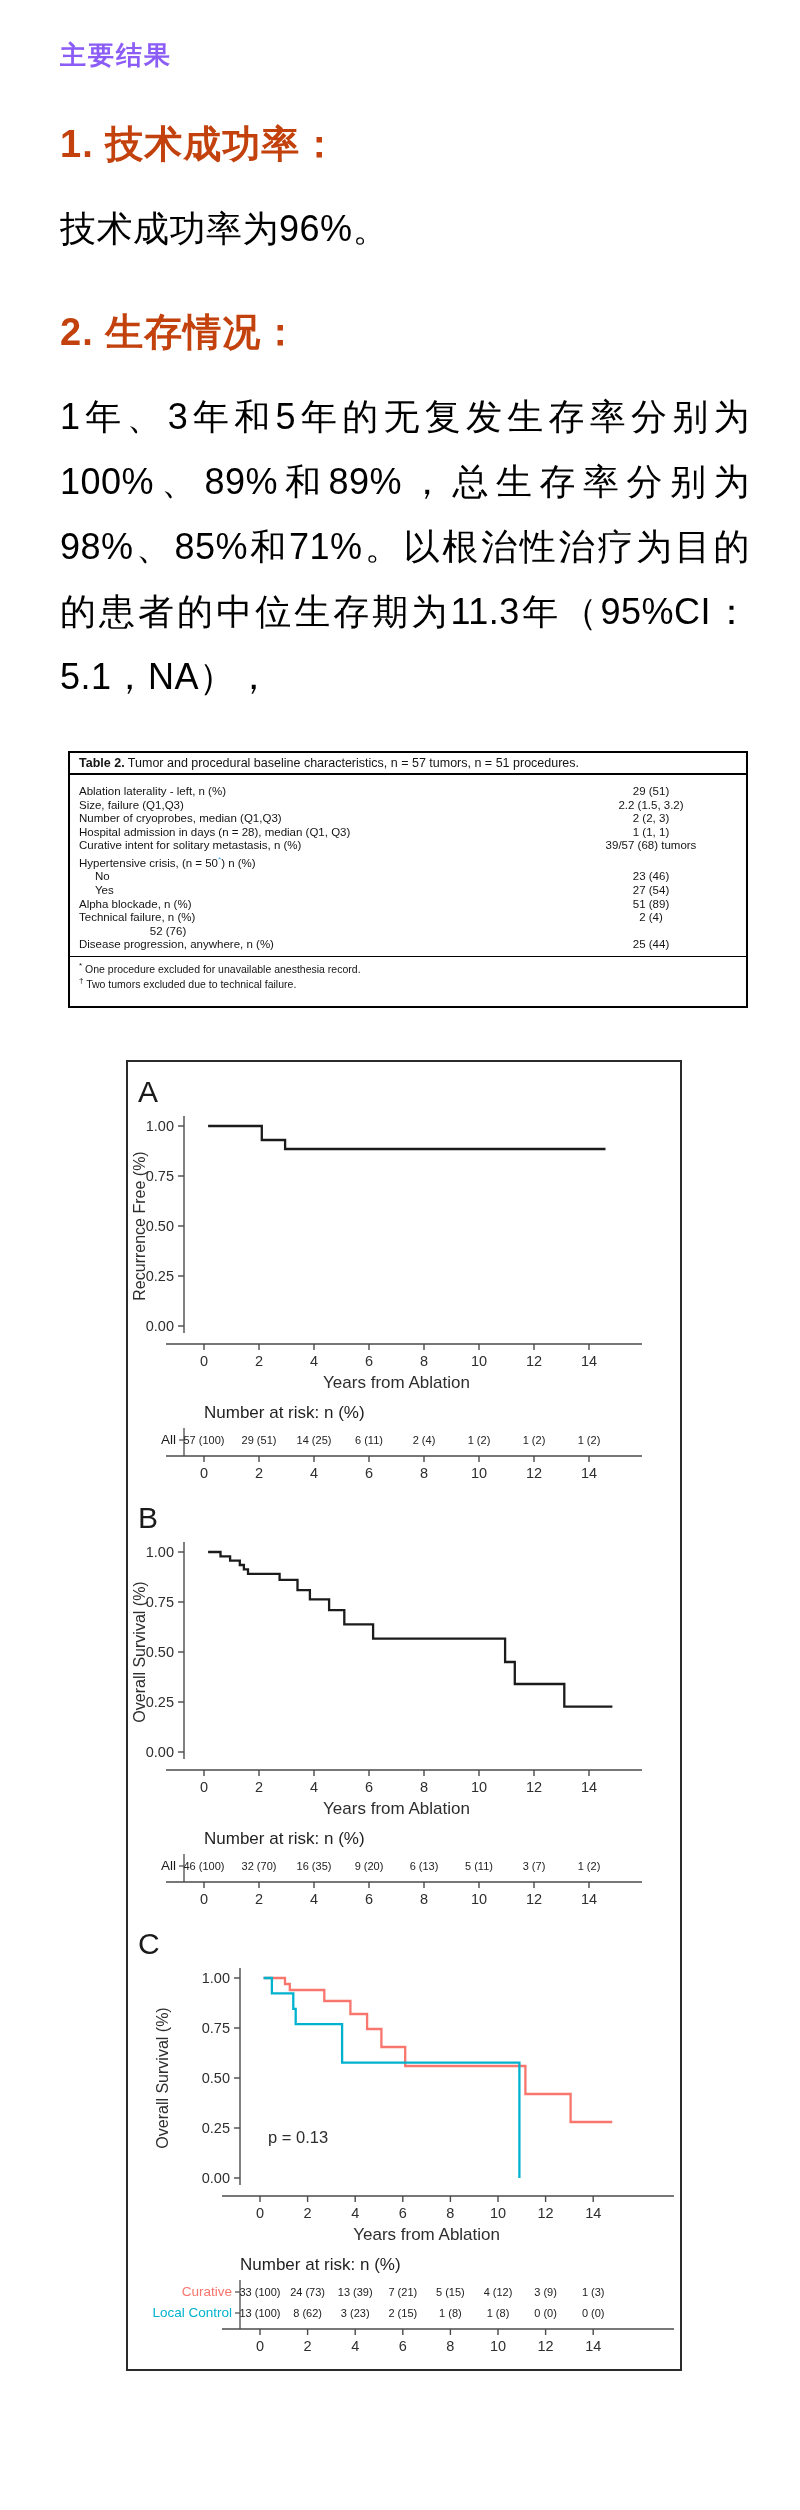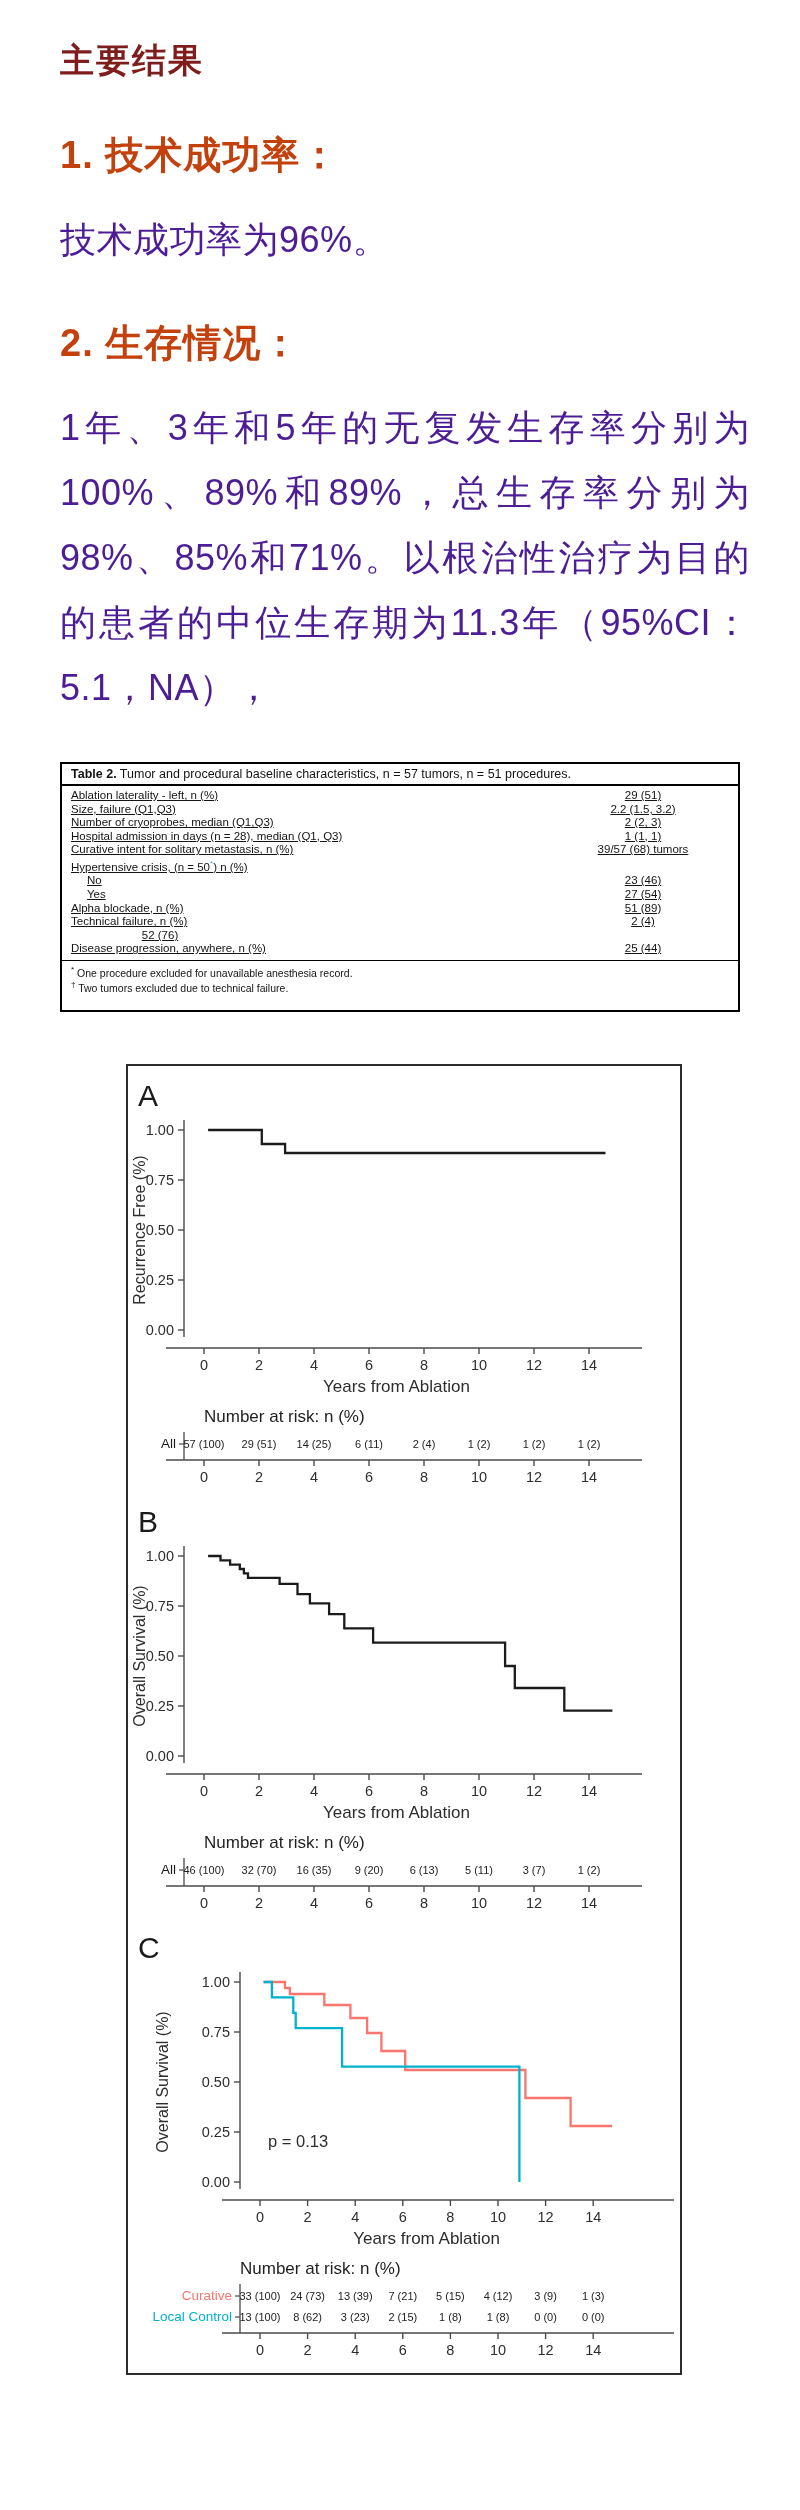--- a/index.html
+++ b/index.html
@@ -1,26 +1,26 @@
 <!DOCTYPE html>
 <html><head>
 <meta charset="utf-8">
 <style>
   html,body{margin:0;padding:0;background:#ffffff;}
   body{width:800px;font-family:"Liberation Sans","DejaVu Sans",sans-serif;color:#2b2b2b;}
   .content{padding:30px 50px 0 60px;}
-  .page-title{font-family:"DejaVu Serif","Liberation Serif",serif;font-size:34px;font-weight:700;
-    color:#7f1d1d;letter-spacing:2px;margin:8px 0 0 0;}
+  .page-title{font-family:"DejaVu Serif","Liberation Serif",serif;font-size:26px;font-weight:700;
+    color:#8b5cf6;letter-spacing:2px;margin:8px 0 0 0;}
   .sec-h{font-size:38px;font-weight:700;color:#c2410c;margin:46px 0 0 0;letter-spacing:1px;}
-  .body-p{font-size:36px;line-height:65px;margin:26px 0 0 0;color:#4c1d95;text-align:justify;letter-spacing:0.5px;}
+  .body-p{font-size:36px;line-height:65px;margin:26px 0 0 0;color:#000000;text-align:justify;letter-spacing:0.5px;}
   
-  .t2{border:2px solid #000;width:676px;margin:42px 0 0 0;color:#141414;background:#fff;}
+  .t2{border:2px solid #000;width:676px;margin:42px 0 0 8px;color:#141414;background:#fff;}
   .t2-title{font-size:12.5px;line-height:15px;padding:3px 8px 2px 9px;border-bottom:2px solid #000;}
   .t2-title b{font-weight:700;}
-  .t2-rows{padding:3px 6px 4px 9px;text-decoration:underline;}
+  .t2-rows{padding:10px 6px 4px 9px;}
   .t2row{display:flex;font-size:11.5px;line-height:13.6px;}
   .t2row .t2l{flex:1;}
   .t2row.ind .t2l{padding-left:16px;}
   .t2row .t2v{width:178px;text-align:center;}
   .t2-foot{border-top:1.5px solid #000;padding:3px 8px 16px 9px;font-size:10.5px;line-height:12.5px;}
   .t2-foot sup{font-size:8px;}
   sup.bsup{color:#3fa9f5;font-size:8px;}
   .p-after{margin-top:58px;}
   
   .km-figure{width:552px;margin:52px 0 0 66px;border:2px solid #2b2b2b;padding:6px 0 2px 0;background:#fff;}

